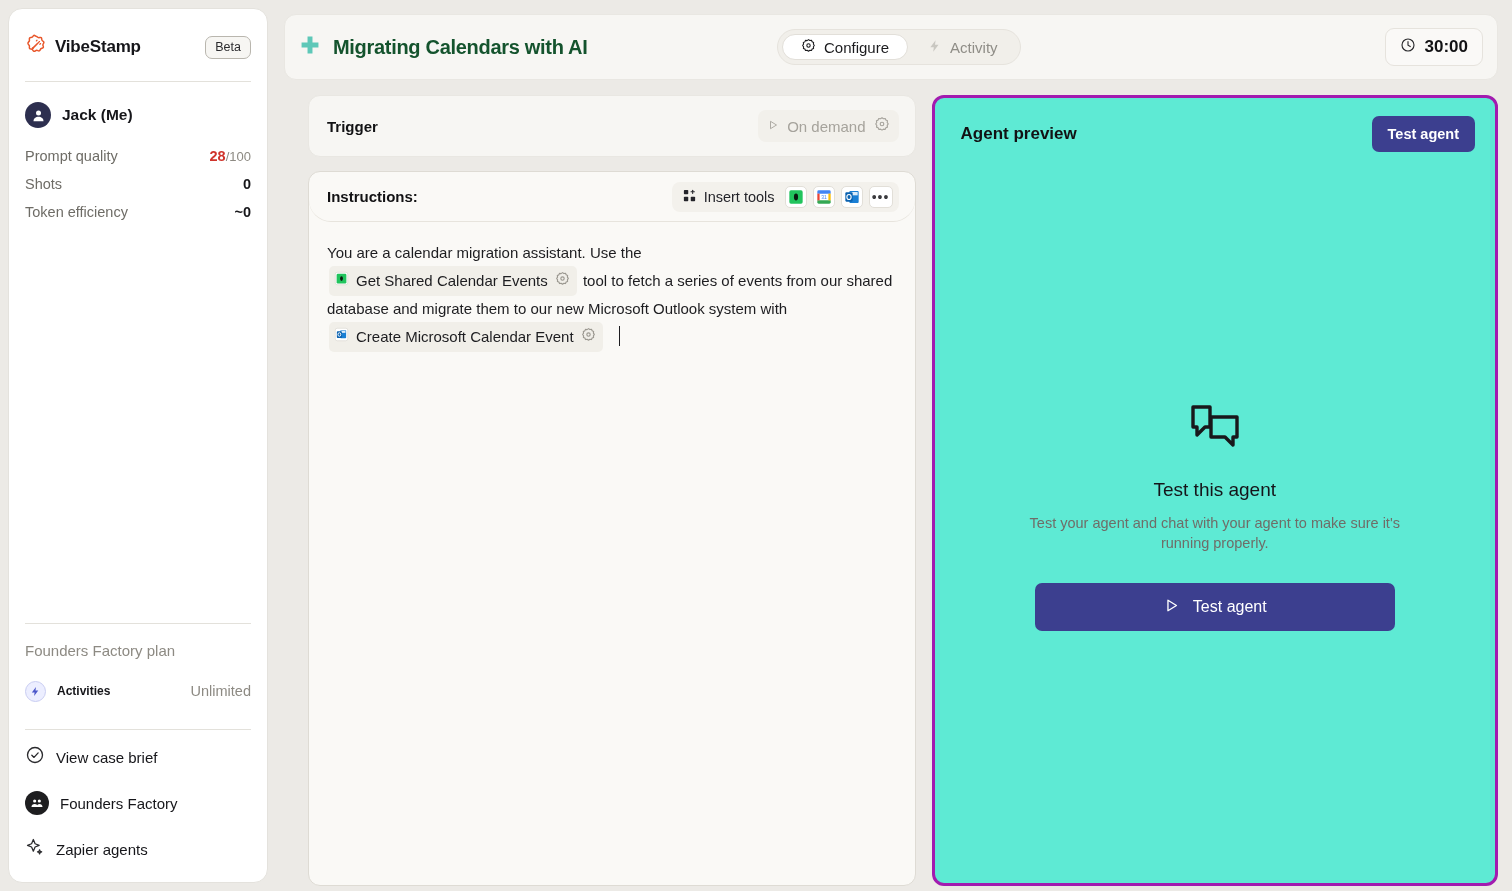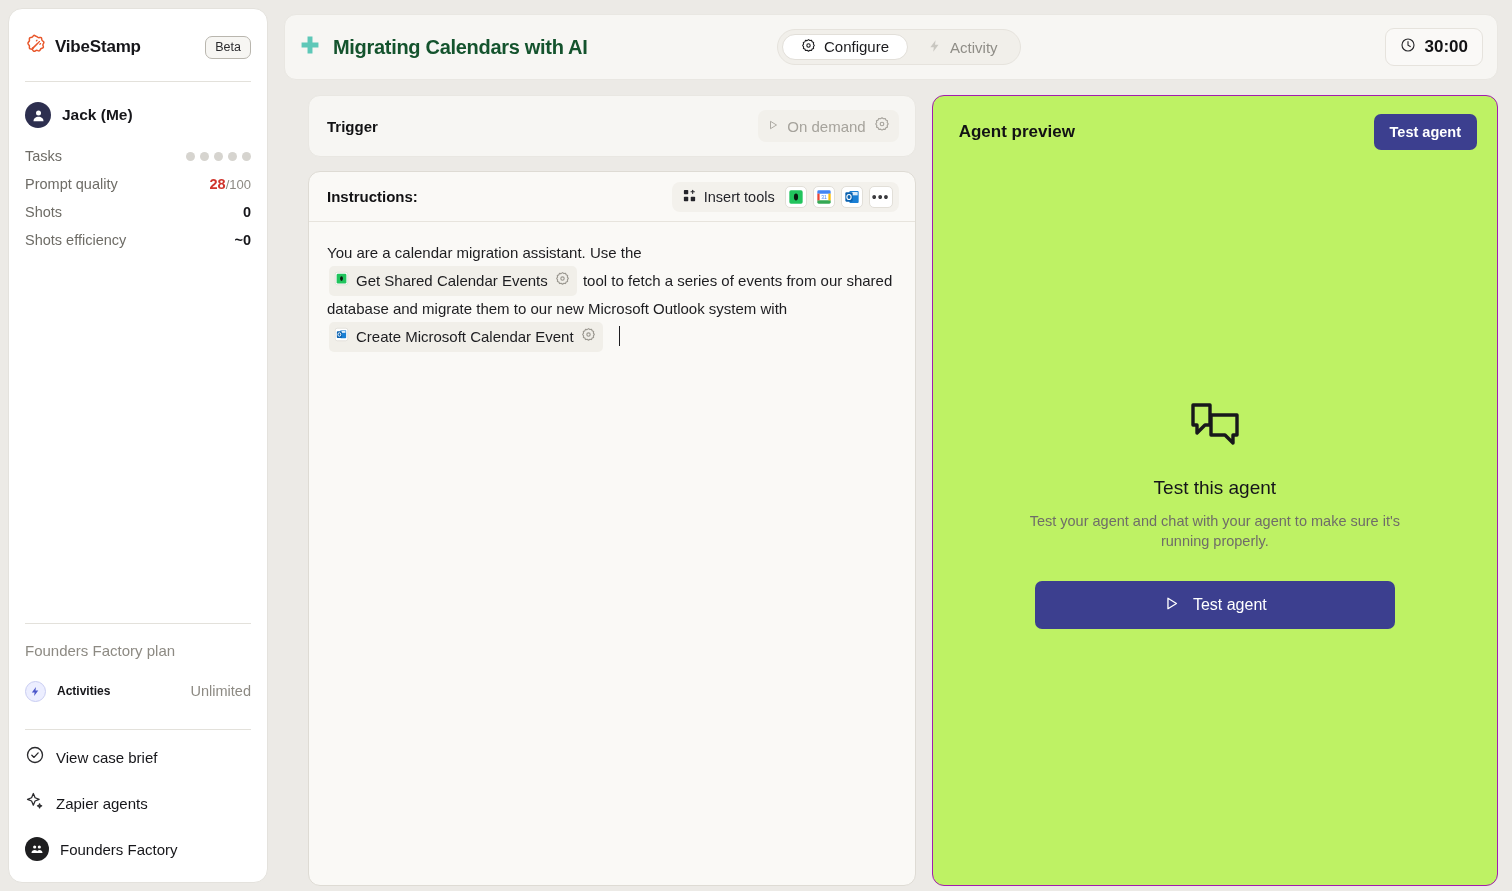--- a/index.html
+++ b/index.html
@@ -92,21 +92,21 @@
   .title-wrap { display: flex; align-items: center; gap: 12px; }
   .page-title { font-size: 20px; font-weight: 700; color: #14532d; letter-spacing: -0.3px; }
 
   .tabs {
     position: absolute; left: 492px; top: 50%; transform: translateY(-50%);
     display: flex; align-items: center; gap: 2px;
     background: #f1efea; border: 1px solid #e6e3dd;
     border-radius: 22px; padding: 4px;
   }
   .tab {
-    display: flex; gap: 8px;
+    display: flex; align-items: center; gap: 8px;
     padding: 3px 18px; border-radius: 18px;
     font-size: 15px; color: #8f8d87; cursor: pointer;
   }
   .tab.active {
     background: #ffffff; color: #1b1b1e; border: 1px solid #e2dfd9;
     font-weight: 400;
   }
   .timer {
     position: absolute; right: 14px; top: 50%; transform: translateY(-50%);
     display: flex; align-items: center; gap: 9px;
@@ -132,20 +132,21 @@
 
   .instructions-card {
     margin-top: 14px; height: 715px;
     background: #faf9f6; border: 1px solid #dedbd4; border-radius: 12px;
     overflow: hidden;
   }
   .instr-head {
     height: 50px; display: flex; align-items: center;
     justify-content: space-between; padding: 0 16px 0 18px;
     border-bottom: 1px solid #e7e4dd;
+    border-radius: 22px;
   }
   .instr-title { font-size: 15px; font-weight: 700; color: #121214; }
   .tools-group {
     display: flex; align-items: center; gap: 6px;
     background: #f3f1ec; border-radius: 8px; padding: 4px 6px;
   }
   .insert-tools {
     display: flex; align-items: center; gap: 7px;
     font-size: 14.5px; color: #24242a; padding: 2px 4px; cursor: pointer;
   }
@@ -173,21 +174,21 @@
   }
   .tool-ref-name { font-size: 15px; color: #1d1d20; }
   .caret {
     display: inline-block; width: 1.5px; height: 20px;
     background: #1d1d20; vertical-align: -4px; margin-left: 10px;
   }
 
   
   .right-col {
     width: 601px; height: 791px;
-    background: #bef264; border: 1px solid #a21caf; border-radius: 12px;
+    background: #5eead4; border: 3px solid #a21caf; border-radius: 12px;
     position: relative;
   }
   .preview-head {
     display: flex; align-items: center; justify-content: space-between;
     padding: 18px 20px 0 26px;
   }
   .preview-title { font-size: 17px; font-weight: 700; color: #121214; }
   .test-btn-sm {
     background: #3c3f8f; color: #fff; border: none; border-radius: 7px;
     font-size: 14.5px; font-weight: 700; padding: 10px 16px; cursor: pointer;
@@ -239,41 +240,31 @@
         <svg width="15" height="15" viewBox="0 0 24 24" fill="#ffffff">
           <circle cx="12" cy="8" r="4"></circle>
           <path d="M4 21c0-4.4 3.6-7 8-7s8 2.6 8 7z"></path>
         </svg>
       </span>
       <span class="user-name">Jack (Me)</span>
     </div>
 
     <div class="stats">
       <div class="stat-row">
-        <span class="stat-label">Tasks</span>
-        <span class="dots">
-          <i class="dot"></i>
-          <i class="dot"></i>
-          <i class="dot"></i>
-          <i class="dot"></i>
-          <i class="dot"></i>
-        </span>
-      </div>
-      <div class="stat-row">
         <span class="stat-label">Prompt quality</span>
         <span>
           <span class="q-num">28</span><span class="q-den">/100</span>
         </span>
       </div>
       <div class="stat-row">
         <span class="stat-label">Shots</span>
         <span class="stat-val">0</span>
       </div>
       <div class="stat-row">
-        <span class="stat-label">Shots efficiency</span>
+        <span class="stat-label">Token efficiency</span>
         <span class="stat-val">~0</span>
       </div>
     </div>
 
     <div class="sb-spacer"></div>
 
     <div class="divider"></div>
     <div class="plan-title">Founders Factory plan</div>
 
     <div class="plan-row">
@@ -292,40 +283,40 @@
 
     <div class="nav-list">
       <div class="nav-item">
         <span>
           <svg width="20" height="20" viewBox="0 0 24 24" fill="none" stroke="#2a2a2d" stroke-width="1.6">
             <circle cx="12" cy="12" r="9"></circle>
               <path d="M8.2 12.3l2.6 2.6 5-5.4" stroke-linecap="round" stroke-linejoin="round"></path>
           </svg>
         </span>
         <span class="nav-label">View case brief</span>
-      </div>
-      <div class="nav-item">
-        <span>
-          <svg width="20" height="20" viewBox="0 0 24 24" fill="none" stroke="#2a2a2d" stroke-width="1.5" stroke-linejoin="round">
-            <path d="M10 3l2.1 5.1L17 10l-4.9 2L10 17l-2.1-5L3 10l4.9-1.9z"></path>
-            <path d="M17.5 15.4l.7 1.7 1.8.7-1.8.7-.7 1.8-.7-1.8-1.8-.7 1.8-.7z"></path>
-          </svg>
-        </span>
-        <span class="nav-label">Zapier agents</span>
       </div>
       <div class="nav-item">
         <span class="ff-badge">
           <svg width="14" height="14" viewBox="0 0 24 24" fill="#ffffff">
             <circle cx="8" cy="8.5" r="2.7"></circle>
               <circle cx="16" cy="8.5" r="2.7"></circle>
             <path d="M2.5 19c0-3.2 2.5-5.3 5.5-5.3S13.5 15.8 13.5 19z"></path>
             <path d="M11.5 19c0-3.2 2.2-5.3 4.8-5.3S21.5 15.8 21.5 19z"></path>
           </svg>
         </span>
         <span class="nav-label">Founders Factory</span>
+      </div>
+      <div class="nav-item">
+        <span>
+          <svg width="20" height="20" viewBox="0 0 24 24" fill="none" stroke="#2a2a2d" stroke-width="1.5" stroke-linejoin="round">
+            <path d="M10 3l2.1 5.1L17 10l-4.9 2L10 17l-2.1-5L3 10l4.9-1.9z"></path>
+            <path d="M17.5 15.4l.7 1.7 1.8.7-1.8.7-.7 1.8-.7-1.8-1.8-.7 1.8-.7z"></path>
+          </svg>
+        </span>
+        <span class="nav-label">Zapier agents</span>
       </div>
     </div>
   </aside>
 
   <main class="main">
 
     <div class="topbar">
       <div class="title-wrap">
         <span>
           <svg width="22" height="22" viewBox="0 0 24 24">

